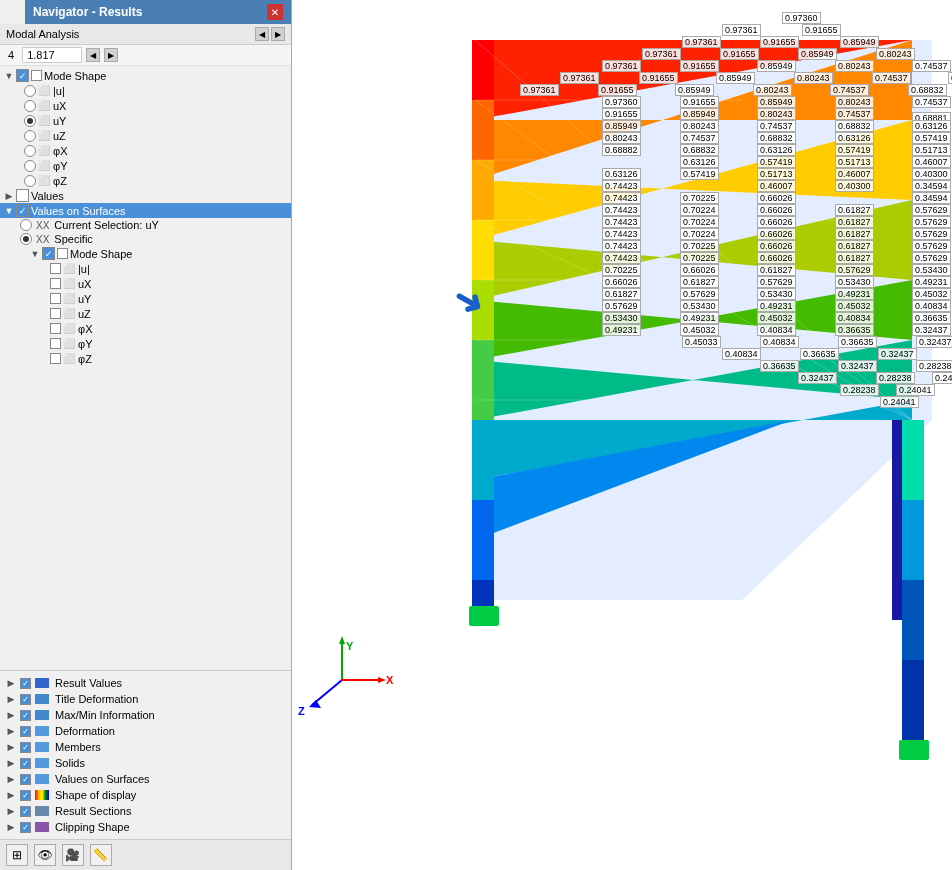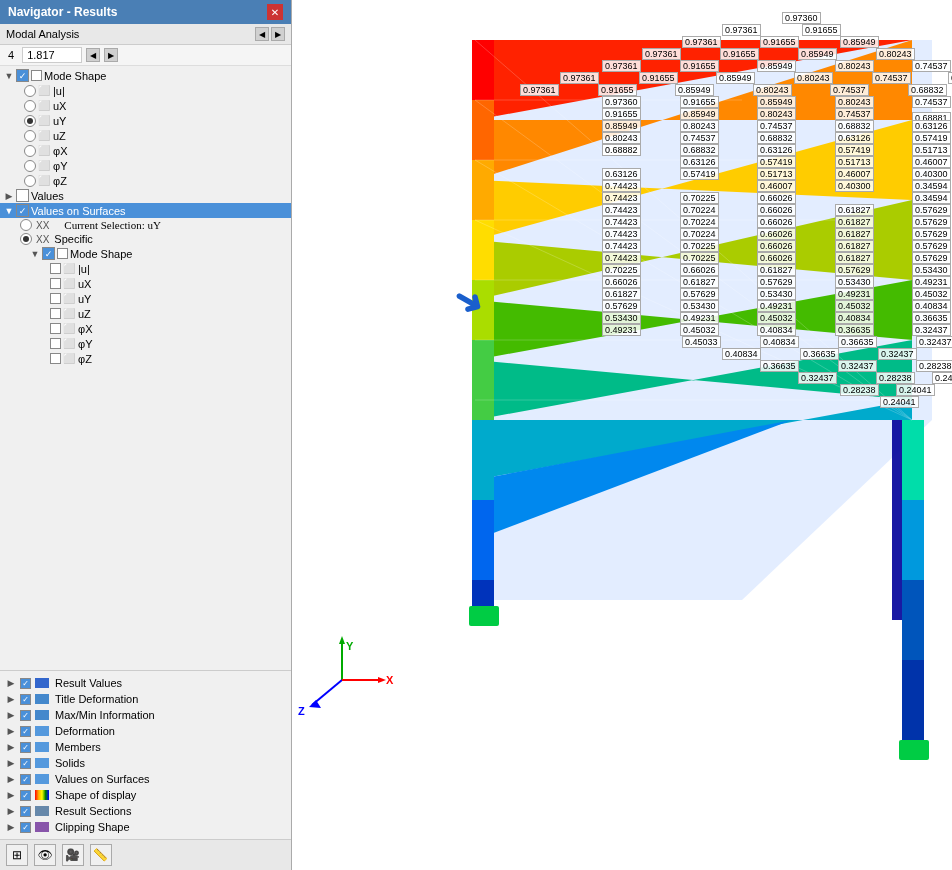--- a/index.html
+++ b/index.html
@@ -26,20 +26,21 @@
 
     #panel-header {
       background: #4a7fb5;
       color: white;
       padding: 4px 8px;
       font-size: 12px;
       font-weight: bold;
       display: flex;
       align-items: center;
       justify-content: space-between;
+      margin-left: 25px;
     }
 
     #panel-header .close-btn {
       background: #cc3333;
       color: white;
       border: none;
       width: 16px;
       height: 16px;
       font-size: 10px;
       cursor: pointer;
@@ -330,21 +331,21 @@
 
     <div class="tree-item selected">
       <span class="expand-arrow" style="color:white;">▼</span>
       <div class="check-box checked"></div>
       <span>Values on Surfaces</span>
     </div>
 
     <div class="tree-item" style="padding-left:20px;">
       <div class="radio-btn"></div>
       <span style="margin-left:2px; font-size:10px; color:#555;">XX</span>
-      <span style="margin-left:13px;font-family:Liberation Serif, serif;">Current Selection: uY</span>
+      <span style="margin-left:3px;">Current Selection: uY</span>
     </div>
 
     <div class="tree-item" style="padding-left:20px;">
       <div class="radio-btn selected"></div>
       <span style="margin-left:2px; font-size:10px; color:#555;">XX</span>
       <span style="margin-left:3px;">Specific</span>
     </div>
 
     <div class="tree-item" style="padding-left:30px;">
       <span class="expand-arrow">▼</span>

